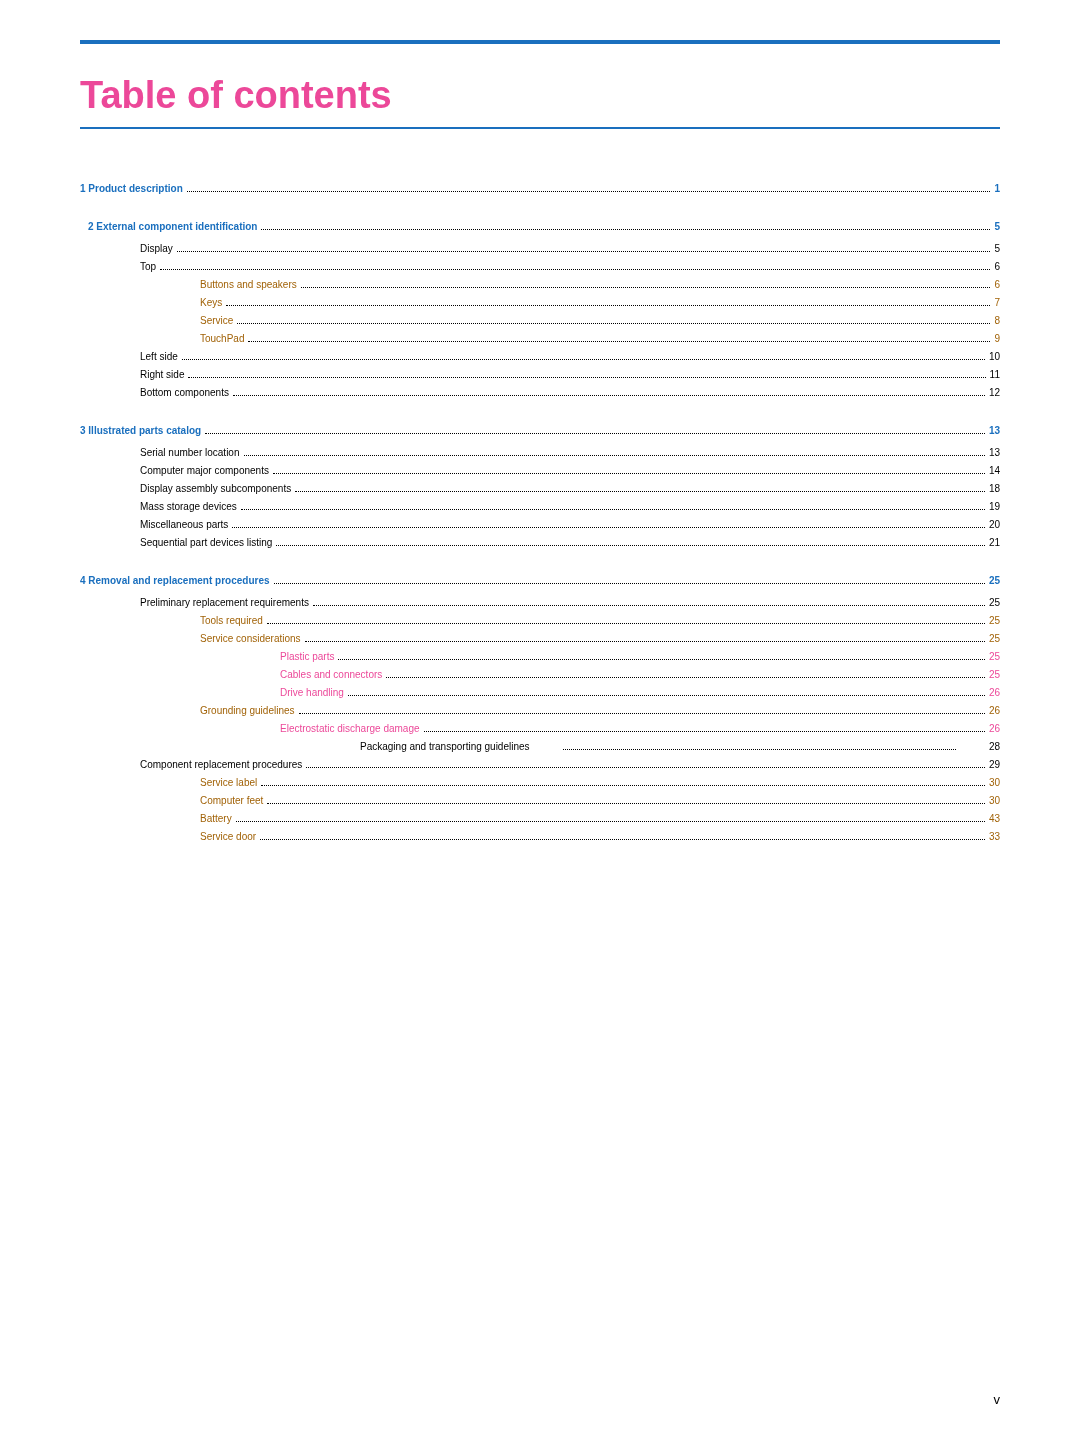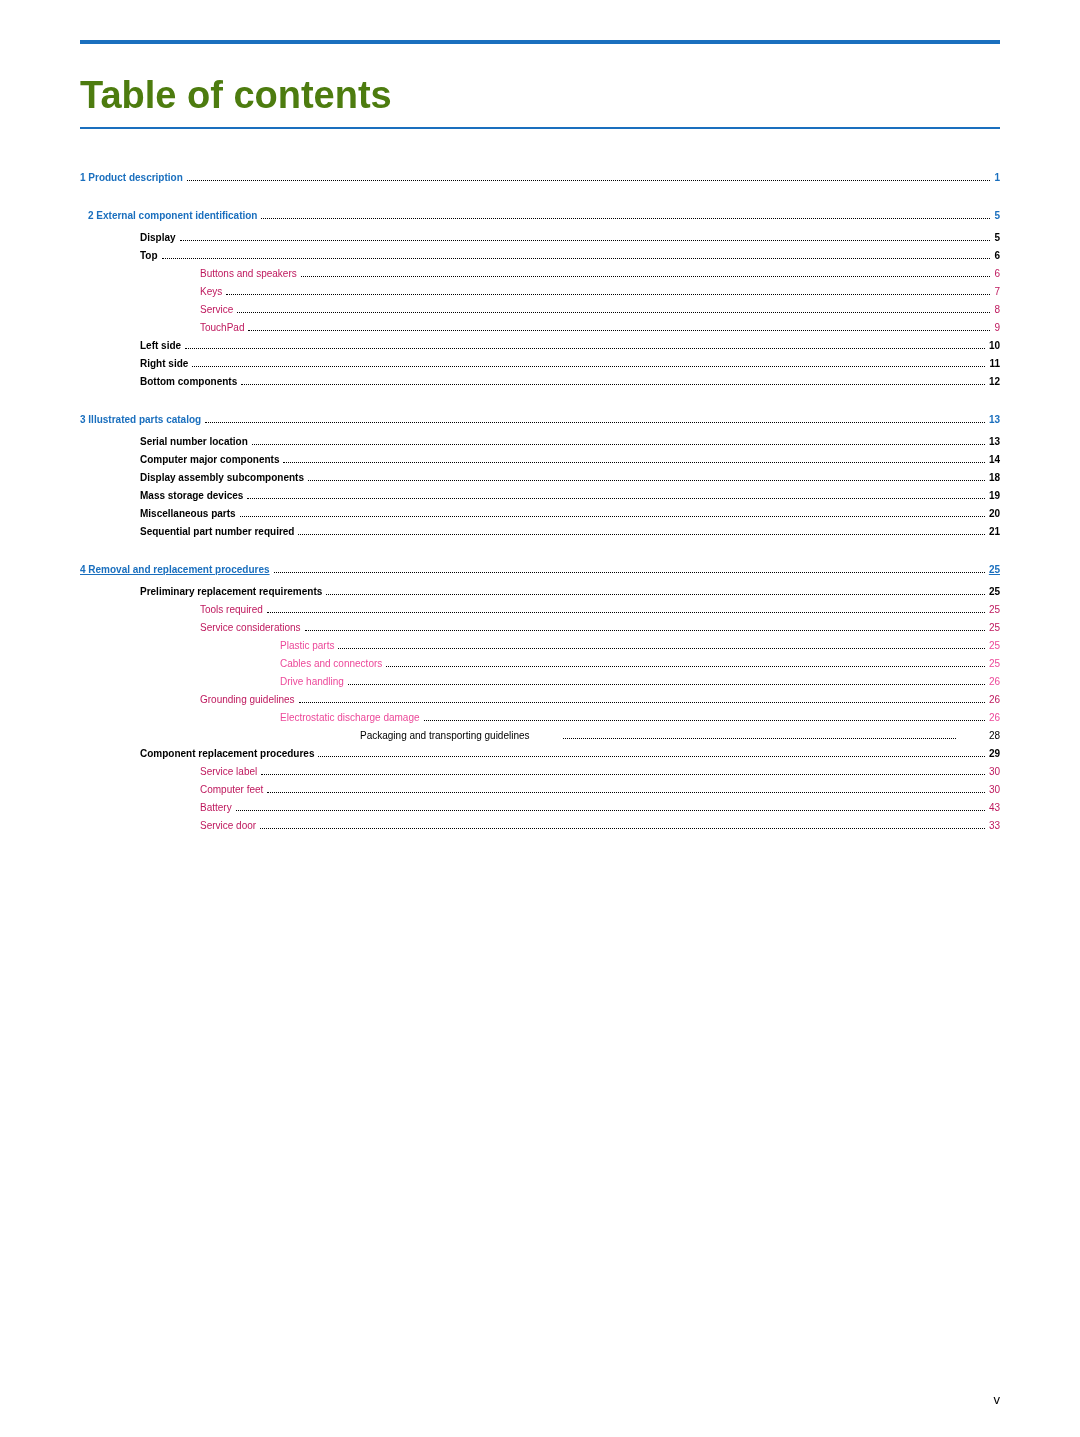--- a/index.html
+++ b/index.html
@@ -20,22 +20,22 @@
     .top-border {
       width: 100%;
       height: 4px;
       background: #1a6fbe;
       margin-bottom: 30px;
     }
 
     .page-title {
       font-size: 38px;
       font-weight: 700;
-      color: #4d7c0f;
-      margin-bottom: 40px;
+      color: #ec4899;
+      margin-bottom: 51px;
       padding-bottom: 10px;
       border-bottom: 2px solid #1a6fbe;
     }
 
     .toc-entry {
       display: flex;
       align-items: baseline;
       line-height: 1.8;
       font-size: 10px;
     }
@@ -59,28 +59,28 @@
 
     .level-1 {
       font-weight: 700;
       color: #1a6fbe;
       margin-bottom: 4px;
       margin-top: 8px;
     }
 
     .level-2 {
       padding-left: 60px;
-      font-weight: bold;
+      font-weight: normal;
       color: #000;
     }
 
     .level-3 {
       padding-left: 120px;
       font-weight: normal;
-      color: #be185d;
+      color: #a16207;
     }
 
     .level-4 {
       padding-left: 200px;
       font-weight: normal;
       color: #ec4899;
     }
 
     .page-footer {
       position: fixed;
@@ -177,25 +177,25 @@
       <span class="entry-label">Mass storage devices</span>
       <span class="dots"></span>
       <span class="page-num">19</span>
     </div>
     <div class="toc-entry level-2">
       <span class="entry-label">Miscellaneous parts</span>
       <span class="dots"></span>
       <span class="page-num">20</span>
     </div>
     <div class="toc-entry level-2">
-      <span class="entry-label">Sequential part number required</span>
+      <span class="entry-label">Sequential part devices listing</span>
       <span class="dots"></span>
       <span class="page-num">21</span>
     </div>
-    <div class="toc-entry level-1" style="margin-top: 20px; text-decoration: underline;">
+    <div class="toc-entry level-1" style="margin-top: 20px;">
       <span class="entry-label">4  Removal and replacement procedures</span>
       <span class="dots"></span>
       <span class="page-num">25</span>
     </div>
     <div class="toc-entry level-2">
       <span class="entry-label">Preliminary replacement requirements</span>
       <span class="dots"></span>
       <span class="page-num">25</span>
     </div>
     <div class="toc-entry level-3">

